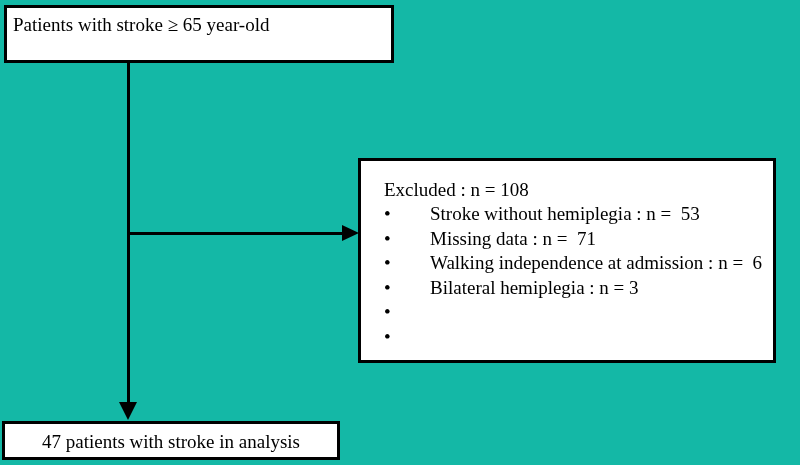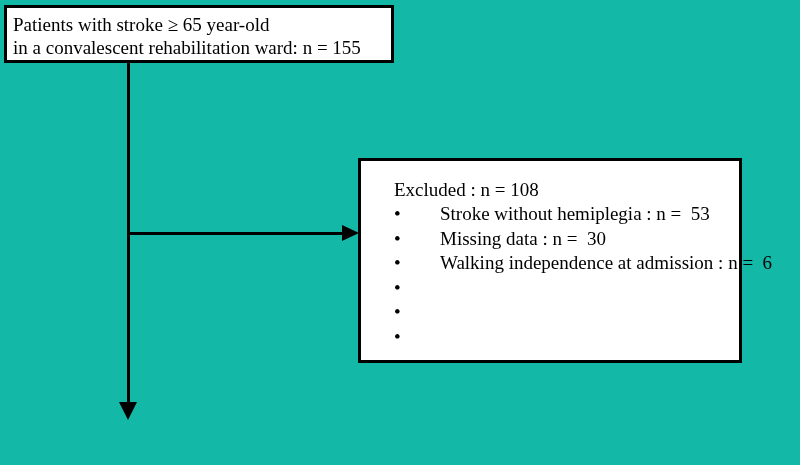--- a/index.html
+++ b/index.html
@@ -49,22 +49,22 @@
   .head-right {
     position: absolute;
     left: 342px; top: 225px;
     width: 0; height: 0;
     border-top: 8px solid transparent;
     border-bottom: 8px solid transparent;
     border-left: 17px solid #000000;
   }
   .excluded-box {
     left: 358px; top: 158px;
-    width: 384px; height: 205px;
-    padding: 17px 4px 0 33px;
+    width: 418px; height: 205px;
+    padding: 17px 4px 0 23px;
     font-size: 19px;
   }
   .excluded-title {
     line-height: 24px;
     white-space: pre;
   }
   .excluded-list {
     list-style: none;
     margin: 0; padding: 0;
   }
@@ -88,50 +88,53 @@
     white-space: pre;
   }
 </style>
 </head>
 <body>
 
 <div class="canvas">
 
   <div class="box top-box">
     <div class="tline">Patients with stroke ≥ 65 year-old</div>
-    <div class="tline">in a convalescent rehabilitation ward: n = 155</div>
   </div>
 
   <div class="vline"></div>
   <div class="head-down"></div>
 
   <div class="hline"></div>
   <div class="head-right"></div>
 
   <div class="box excluded-box">
     <div class="excluded-title">Excluded : n = 108</div>
     <ul class="excluded-list">
       <li class="excluded-item">
         <span class="bullet">•</span>
         <span class="item-text">Stroke without hemiplegia : n =  53</span>
       </li>
       <li class="excluded-item">
         <span class="bullet">•</span>
-        <span class="item-text">Missing data : n =  30</span>
+        <span class="item-text">Missing data : n =  71</span>
       </li>
       <li class="excluded-item">
         <span class="bullet">•</span>
         <span class="item-text">Walking independence at admission : n =  6</span>
       </li>
       <li class="excluded-item">
         <span class="bullet">•</span>
+        <span class="item-text">Bilateral hemiplegia : n = 3</span>
       </li>
       <li class="excluded-item">
         <span class="bullet">•</span>
       </li>
       <li class="excluded-item">
         <span class="bullet">•</span>
       </li>
     </ul>
   </div>
 
+  <div class="box bottom-box">
+    <span>47 patients with stroke in analysis</span>
+  </div>
 
 </div>
 
 </body></html>

